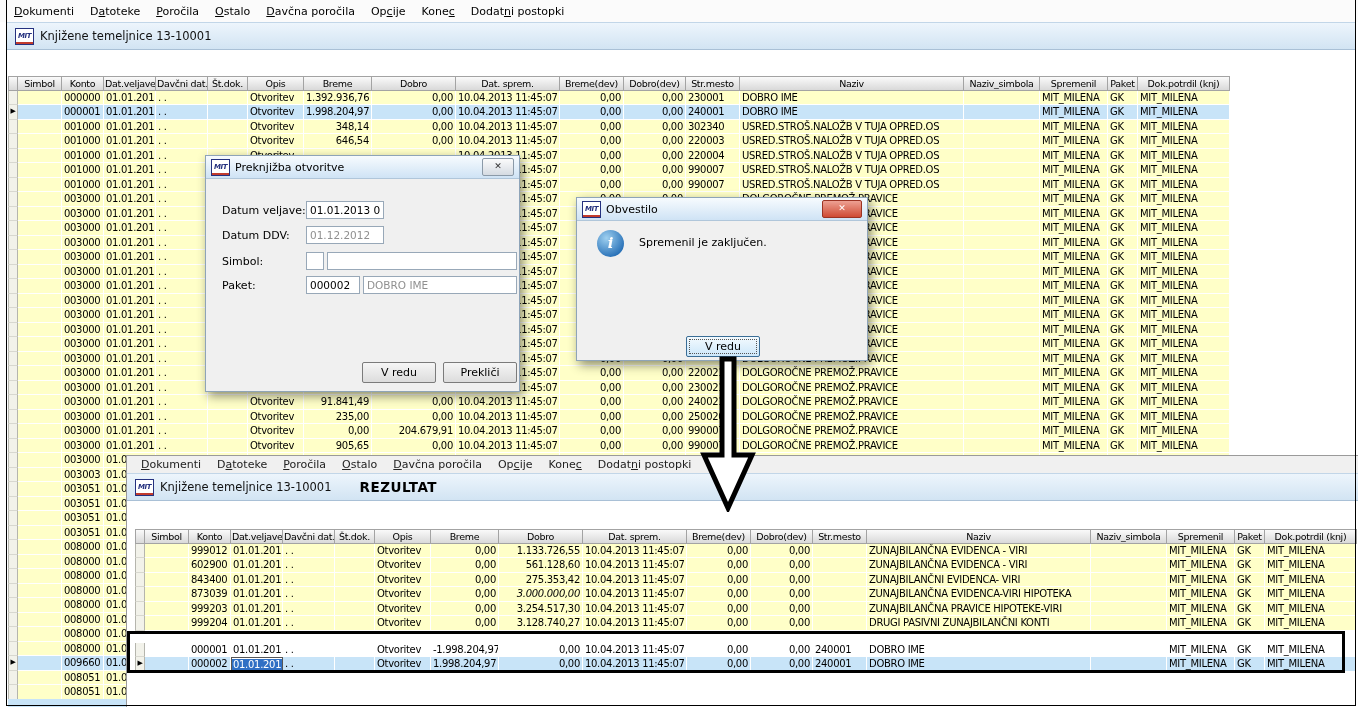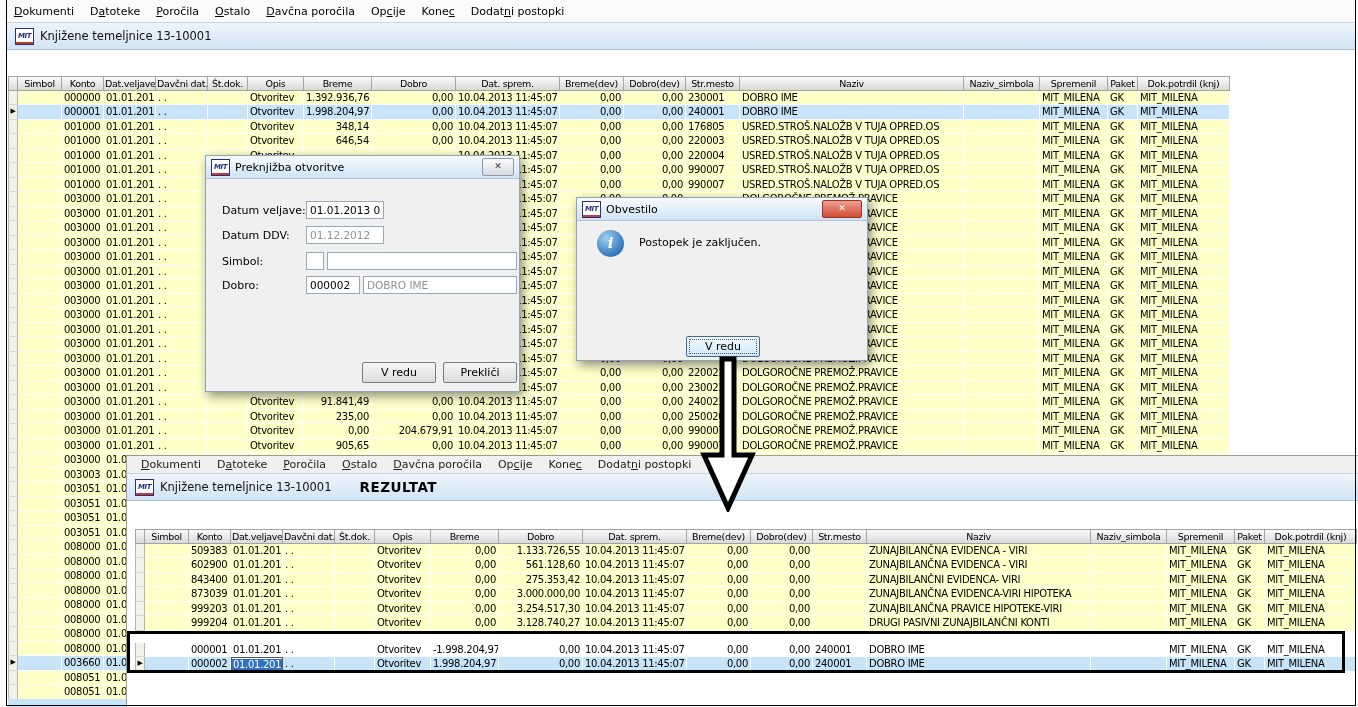--- a/index.html
+++ b/index.html
@@ -180,21 +180,21 @@
       <div class="g-cell a-l" style="width: 42px;">001000</div>
       <div class="g-cell a-l" style="width: 52px;">01.01.2013</div>
       <div class="g-cell a-l" style="width: 52px;">. .</div>
       <div class="g-cell a-l" style="width: 40px;"></div>
       <div class="g-cell a-l" style="width: 56px;">Otvoritev</div>
       <div class="g-cell a-r" style="width: 68px;">348,14</div>
       <div class="g-cell a-r" style="width: 84px;">0,00</div>
       <div class="g-cell a-r" style="width: 104px;">10.04.2013 11:45:07</div>
       <div class="g-cell a-r" style="width: 64px;">0,00</div>
       <div class="g-cell a-r" style="width: 62px;">0,00</div>
-      <div class="g-cell a-l" style="width: 54px;">176805</div>
+      <div class="g-cell a-l" style="width: 54px;">302340</div>
       <div class="g-cell a-l" style="width: 224px;">USRED.STROŠ.NALOŽB V TUJA OPRED.OS</div>
       <div class="g-cell a-l" style="width: 76px;"></div>
       <div class="g-cell a-l" style="width: 68px;">MIT_MILENA</div>
       <div class="g-cell a-l" style="width: 30px;">GK</div>
       <div class="g-cell a-l" style="width: 92px;">MIT_MILENA</div>
       <div class="g-fill"></div>
     </div>
     <div class="g-row">
       <div class="g-cell g-mark" style="width: 10px;"></div>
       <div class="g-cell a-l" style="width: 44px;"></div>
@@ -947,21 +947,21 @@
       <div class="g-cell a-l" style="width: 224px;"></div>
       <div class="g-cell a-l" style="width: 76px;"></div>
       <div class="g-cell a-l" style="width: 68px;">MIT_MILENA</div>
       <div class="g-cell a-l" style="width: 30px;">GK</div>
       <div class="g-cell a-l" style="width: 92px;">MIT_MILENA</div>
       <div class="g-fill"></div>
     </div>
     <div class="g-row sel">
       <div class="g-cell g-mark" style="width: 10px;">▶</div>
       <div class="g-cell a-l" style="width: 44px;"></div>
-      <div class="g-cell a-l" style="width: 42px;">003660</div>
+      <div class="g-cell a-l" style="width: 42px;">009660</div>
       <div class="g-cell a-l" style="width: 52px;">01.01.2013</div>
       <div class="g-cell a-l" style="width: 52px;">. .</div>
       <div class="g-cell a-l" style="width: 40px;"></div>
       <div class="g-cell a-l" style="width: 56px;">Otvoritev</div>
       <div class="g-cell a-r" style="width: 68px;"></div>
       <div class="g-cell a-r" style="width: 84px;"></div>
       <div class="g-cell a-r" style="width: 104px;">10.04.2013 11:45:07</div>
       <div class="g-cell a-r" style="width: 64px;">0,00</div>
       <div class="g-cell a-r" style="width: 62px;">0,00</div>
       <div class="g-cell a-l" style="width: 54px;"></div>
@@ -1023,35 +1023,35 @@
     <span>Preknjižba otvoritve</span>
     <span class="close-gray">✕</span>
   </div>
   <div class="f-label" style="left:16px;top:48px">Datum veljave:</div>
   <div class="fld" style="left:100px;top:45px;width:78px">01.01.2013 0</div>
   <div class="f-label" style="left:16px;top:73px">Datum DDV:</div>
   <div class="fld gray" style="left:100px;top:70px;width:78px">01.12.2012</div>
   <div class="f-label" style="left:16px;top:99px">Simbol:</div>
   <div class="fld" style="left:100px;top:96px;width:18px"></div>
   <div class="fld" style="left:121px;top:96px;width:190px"></div>
-  <div class="f-label" style="left:16px;top:123px">Dobro:</div>
+  <div class="f-label" style="left:16px;top:123px">Paket:</div>
   <div class="fld" style="left:100px;top:120px;width:54px">000002</div>
   <div class="fld gray" style="left:157px;top:120px;width:154px">DOBRO IME</div>
   <div class="btn" style="left:156px;top:206px">V redu</div>
   <div class="btn" style="left:237px;top:206px">Prekliči</div>
 </div>
 
 <div id="dlg2" class="dlg">
   <div class="dlg-title">
     <span class="mit">MIT</span>
     <span>Obvestilo</span>
     <span class="close-red">✕</span>
   </div>
   <div class="info-icon">i</div>
-  <div class="dlg-msg">Postopek je zaključen.</div>
+  <div class="dlg-msg">Spremenil je zaključen.</div>
   <div class="btn focused" style="left:109px;top:138px">V redu</div>
 </div>
 
 <div id="panel2">
   <div id="menubar2">
       <span class="mi"><u>D</u>okumenti</span>
       <span class="mi">D<u>a</u>toteke</span>
       <span class="mi"><u>P</u>oročila</span>
       <span class="mi"><u>O</u>stalo</span>
       <span class="mi"><u>D</u>avčna poročila</span>
@@ -1082,21 +1082,21 @@
         <div class="g-cell" style="width: 224px;">Naziv</div>
         <div class="g-cell" style="width: 76px;">Naziv_simbola</div>
         <div class="g-cell" style="width: 68px;">Spremenil</div>
         <div class="g-cell" style="width: 30px;">Paket</div>
         <div class="g-cell" style="width: 92px;">Dok.potrdil (knj)</div>
         <div class="g-fill"></div>
       </div>
       <div class="g-row">
         <div class="g-cell g-mark" style="width: 10px;"></div>
         <div class="g-cell a-l" style="width: 44px;"></div>
-        <div class="g-cell a-l" style="width: 42px;">509383</div>
+        <div class="g-cell a-l" style="width: 42px;">999012</div>
         <div class="g-cell a-l" style="width: 52px;">01.01.2013</div>
         <div class="g-cell a-l" style="width: 52px;">. .</div>
         <div class="g-cell a-l" style="width: 40px;"></div>
         <div class="g-cell a-l" style="width: 56px;">Otvoritev</div>
         <div class="g-cell a-r" style="width: 68px;">0,00</div>
         <div class="g-cell a-r" style="width: 84px;">1.133.726,55</div>
         <div class="g-cell a-r" style="width: 104px;">10.04.2013 11:45:07</div>
         <div class="g-cell a-r" style="width: 64px;">0,00</div>
         <div class="g-cell a-r" style="width: 62px;">0,00</div>
         <div class="g-cell a-l" style="width: 54px;"></div>
@@ -1151,21 +1151,21 @@
       </div>
       <div class="g-row">
         <div class="g-cell g-mark" style="width: 10px;"></div>
         <div class="g-cell a-l" style="width: 44px;"></div>
         <div class="g-cell a-l" style="width: 42px;">873039</div>
         <div class="g-cell a-l" style="width: 52px;">01.01.2013</div>
         <div class="g-cell a-l" style="width: 52px;">. .</div>
         <div class="g-cell a-l" style="width: 40px;"></div>
         <div class="g-cell a-l" style="width: 56px;">Otvoritev</div>
         <div class="g-cell a-r" style="width: 68px;">0,00</div>
-        <div class="g-cell a-r" style="width: 84px;">3.000.000,00</div>
+        <div class="g-cell a-r" style="width: 84px; font-style: italic;">3.000.000,00</div>
         <div class="g-cell a-r" style="width: 104px;">10.04.2013 11:45:07</div>
         <div class="g-cell a-r" style="width: 64px;">0,00</div>
         <div class="g-cell a-r" style="width: 62px;">0,00</div>
         <div class="g-cell a-l" style="width: 54px;"></div>
         <div class="g-cell a-l" style="width: 224px;">ZUNAJBILANČNA EVIDENCA-VIRI HIPOTEKA</div>
         <div class="g-cell a-l" style="width: 76px;"></div>
         <div class="g-cell a-l" style="width: 68px;">MIT_MILENA</div>
         <div class="g-cell a-l" style="width: 30px;">GK</div>
         <div class="g-cell a-l" style="width: 92px;">MIT_MILENA</div>
         <div class="g-fill"></div>

